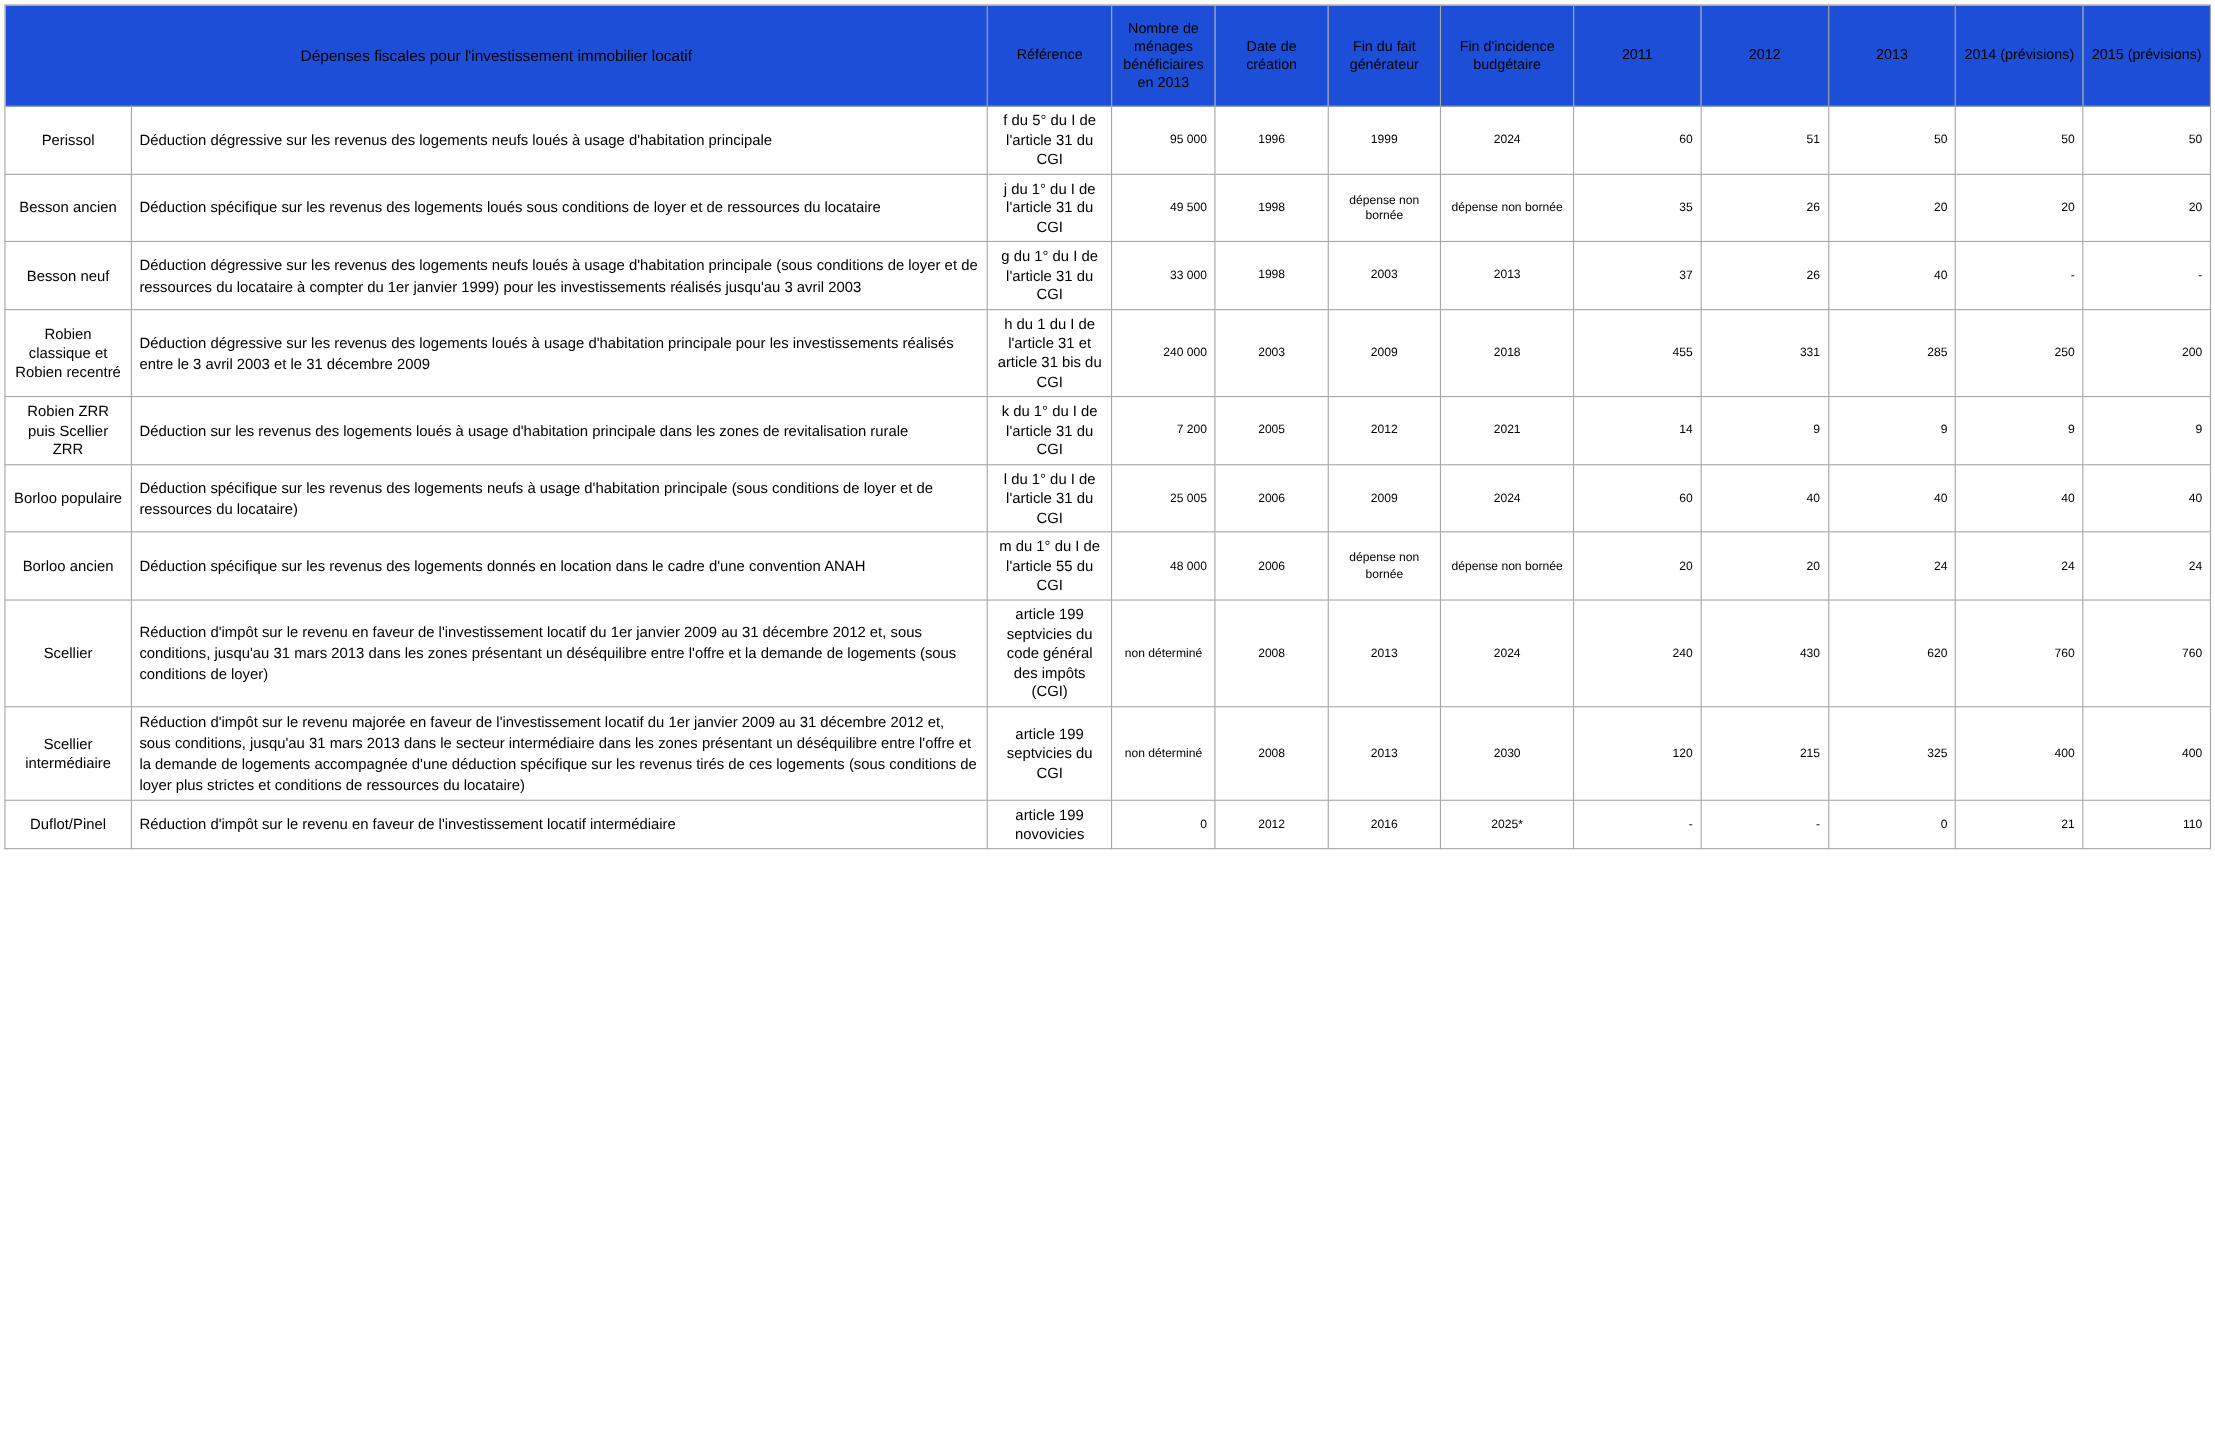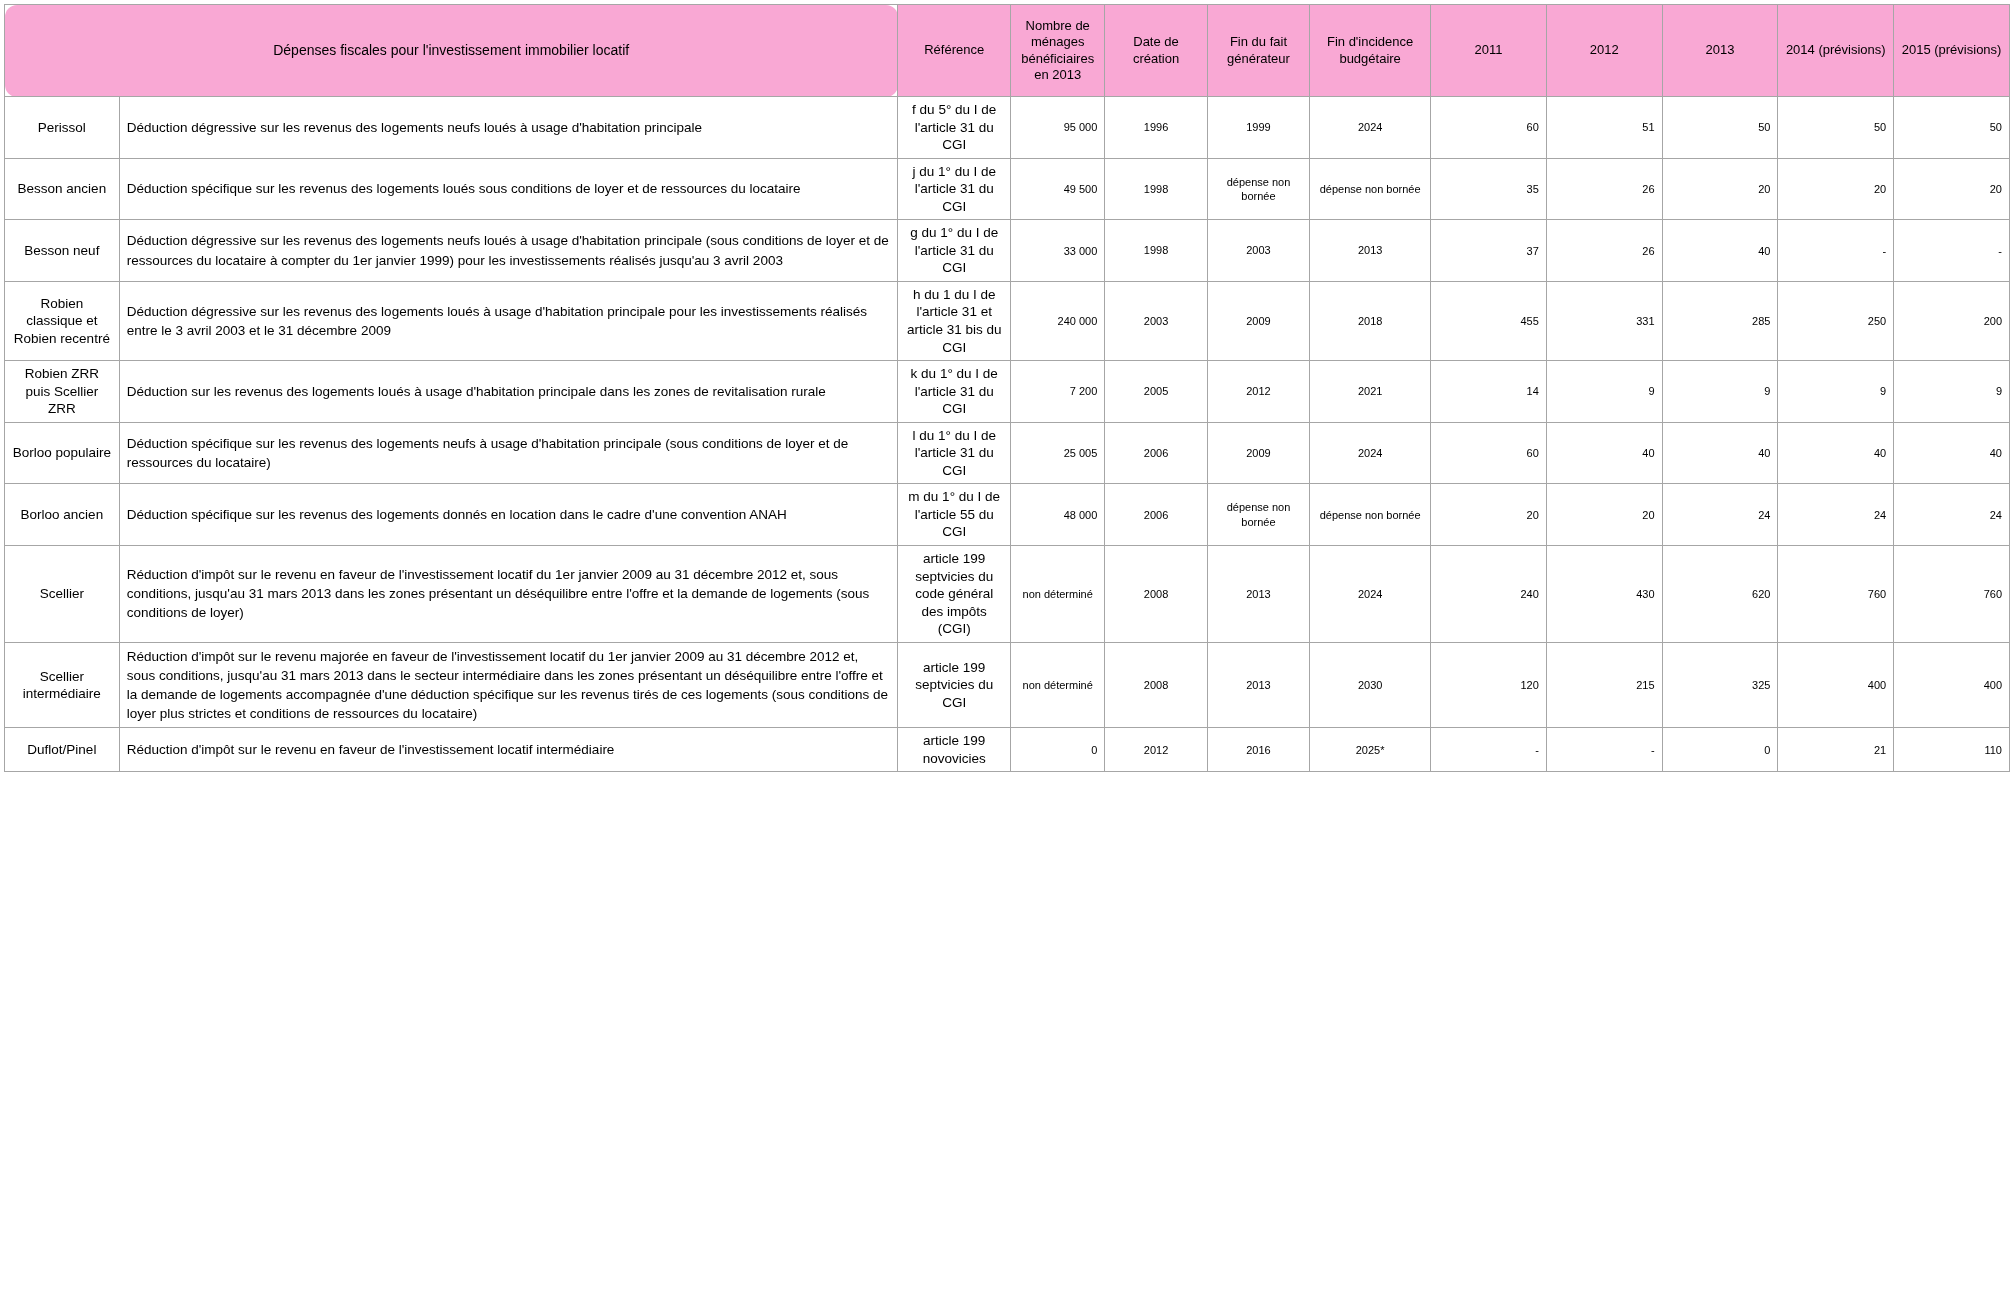--- a/index.html
+++ b/index.html
@@ -28,30 +28,29 @@
   }
   table.fiscal td, table.fiscal th {
     border: 1px solid #a6a6a6;
     vertical-align: middle;
     padding: 4px 7px;
     box-sizing: border-box;
     word-wrap: break-word;
     overflow-wrap: break-word;
   }
   thead th {
-    background: #f9a8d4;
+    background: #1d4ed8;
     font-weight: normal;
     text-align: center;
     font-size: 13px;
     line-height: 1.25;
     height: 92px;
   }
   th.head-title {
     font-size: 14px;
-    border-radius: 12px;
   }
   td.name-cell {
     text-align: center;
     font-size: 13.5px;
     line-height: 1.3;
     margin-left: 12px;
   }
   td.desc-cell {
     text-align: left;
     font-size: 13.5px;

